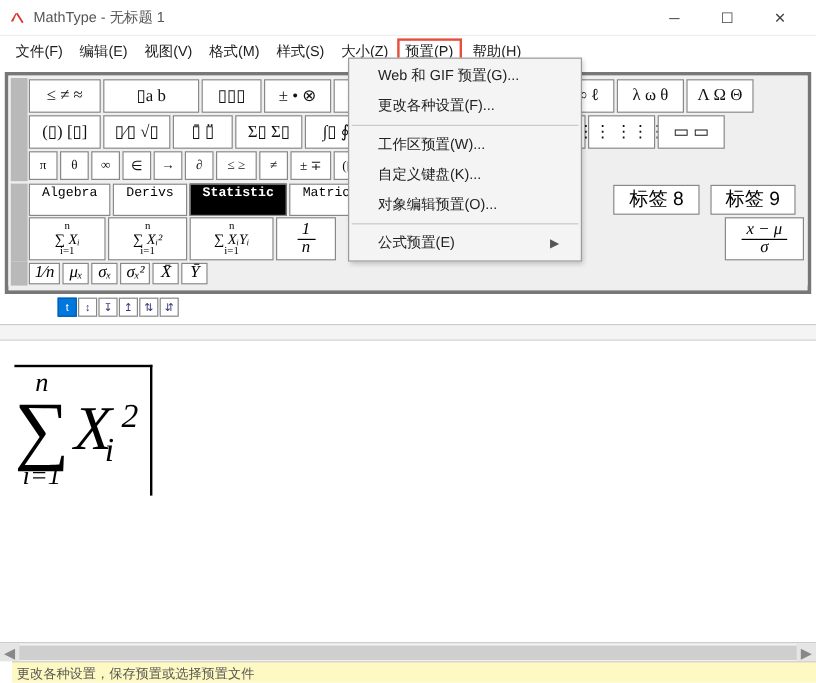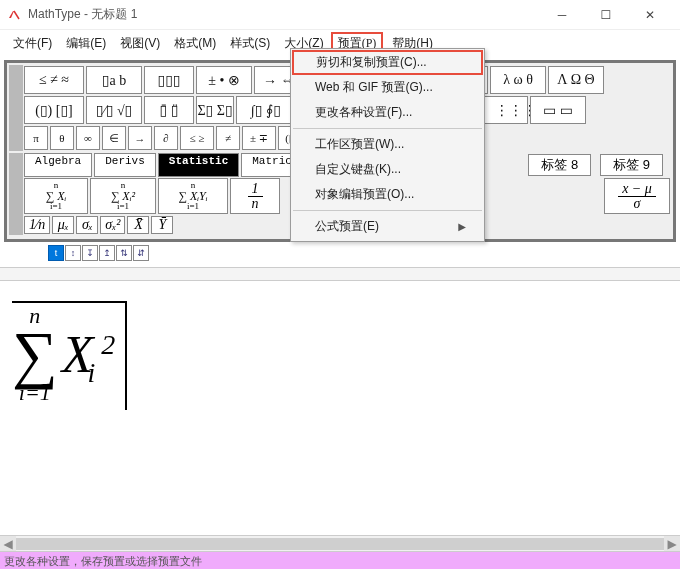--- a/index.html
+++ b/index.html
@@ -43,21 +43,20 @@
     user-select:none;
   }
   .menubar .mitem {
     padding: 3px 7px;
     white-space: nowrap;
   }
   .menubar .mitem.highlight-box {
     border: 2px solid #e74c3c;
     padding: 1px 5px;
     margin-right:2px;
-    font-family:Liberation Serif, serif;
   }
   .dropdown {
     position:absolute;
     left: 290px;
     top: 48px;
     width: 195px;
     background: #f4f4f4;
     border: 1px solid #9b9b9b;
     box-shadow: 2px 2px 4px rgba(0,0,0,0.2);
     z-index: 20;
@@ -124,21 +123,21 @@
   }
   .tab.active {
     background:#000000;
     color:#fff;
     font-weight:bold;
   }
   .tab.spacer { flex:1; border:none; background:transparent; }
   .tb-label {
     border:1px solid #888; background:#fff;
     margin:1px 8px 1px 1px;
-    font-size:13px;
+    font-size:16px;
     padding:1px 12px;
     font-family:sans-serif;
   }
   .palette-row {
     display:flex;
     margin: 0 2px;
   }
   .pbtn {
     border:1px solid #888;
     background:#fff;
@@ -224,23 +223,23 @@
     height:12px; width:100%;
     background:#cfcfcf;
   }
   .hscroll .sarrow {
     width:16px; background:#e5e5e5; display:flex;
     align-items:center; justify-content:center;
     color:#888;
   }
   .statusbar {
     position:absolute;
-    bottom:0; left:0; right:0;
+    bottom:0; left:10px; right:0;
     height:18px;
-    background:#f0abfc;
+    background:#fef9c3;
     border-top:1px solid #ccc;
     font-size:11px; color:#555;
     padding:2px 4px;
     overflow:hidden;
   }
 </style>
 </head>
 <body>
 
 <div class="titlebar">
@@ -263,57 +262,56 @@
   <div class="mitem">编辑(E)</div>
   <div class="mitem">视图(V)</div>
   <div class="mitem">格式(M)</div>
   <div class="mitem">样式(S)</div>
   <div class="mitem">大小(Z)</div>
   <div class="mitem highlight-box">预置(P)</div>
   <div class="mitem">帮助(H)</div>
 </div>
 
 <div class="dropdown">
-  <div class="ditem highlight">剪切和复制预置(C)...</div>
   <div class="ditem">Web 和 GIF 预置(G)...</div>
   <div class="ditem">更改各种设置(F)...</div>
   <div class="dsep"></div>
   <div class="ditem">工作区预置(W)...</div>
   <div class="ditem">自定义键盘(K)...</div>
   <div class="ditem">对象编辑预置(O)...</div>
   <div class="dsep"></div>
   <div class="ditem">
     <span>公式预置(E)</span>
     <span class="arrow">▶</span>
   </div>
 </div>
 
 <div class="toolbar-wrap">
   <div class="tb-rows">
 
     <div class="tb-row">
       <div class="tb-left-stub"></div>
       <div class="tb-btn" style="width:60px">≤ ≠ ≈</div>
-      <div class="tb-btn" style="width:56px">▯a b</div>
+      <div class="tb-btn" style="width:80px">▯a b</div>
       <div class="tb-btn" style="width:50px">▯▯▯</div>
       <div class="tb-btn" style="width:56px">± • ⊗</div>
       <div class="tb-btn" style="width:60px">→ ⇔ ↓</div>
       <div class="tb-btn" style="width:56px">∴ ∀ ∃</div>
       <div class="tb-btn" style="width:56px">∉ ∩ ⊂</div>
       <div class="tb-btn" style="width:56px">∂ ∞ ℓ</div>
       <div class="tb-btn" style="width:56px">λ ω θ</div>
       <div class="tb-btn" style="width:56px">Λ Ω Θ</div>
     </div>
 
     <div class="tb-row">
       <div class="tb-left-stub"></div>
       <div class="tb-btn" style="width:60px">(▯) [▯]</div>
       <div class="tb-btn" style="width:56px">▯⁄▯ √▯</div>
       <div class="tb-btn" style="width:50px">▯̄  ▯̈</div>
-      <div class="tb-btn" style="width:38px">Σ▯ Σ▯</div>
+      <div class="tb-btn" style="width:56px">Σ▯ Σ▯</div>
       <div class="tb-btn" style="width:60px">∫▯ ∮▯</div>
       <div class="tb-btn" style="width:56px">▯̲ ▯̅</div>
       <div class="tb-btn" style="width:56px">→ ←</div>
       <div class="tb-btn" style="width:56px">∏ ∐</div>
       <div class="tb-btn" style="width:56px">⋮⋮ ⋮⋮⋮</div>
       <div class="tb-btn" style="width:56px">▭ ▭</div>
     </div>
 
     <div class="tb-row short">
       <div class="tb-left-stub"></div>

